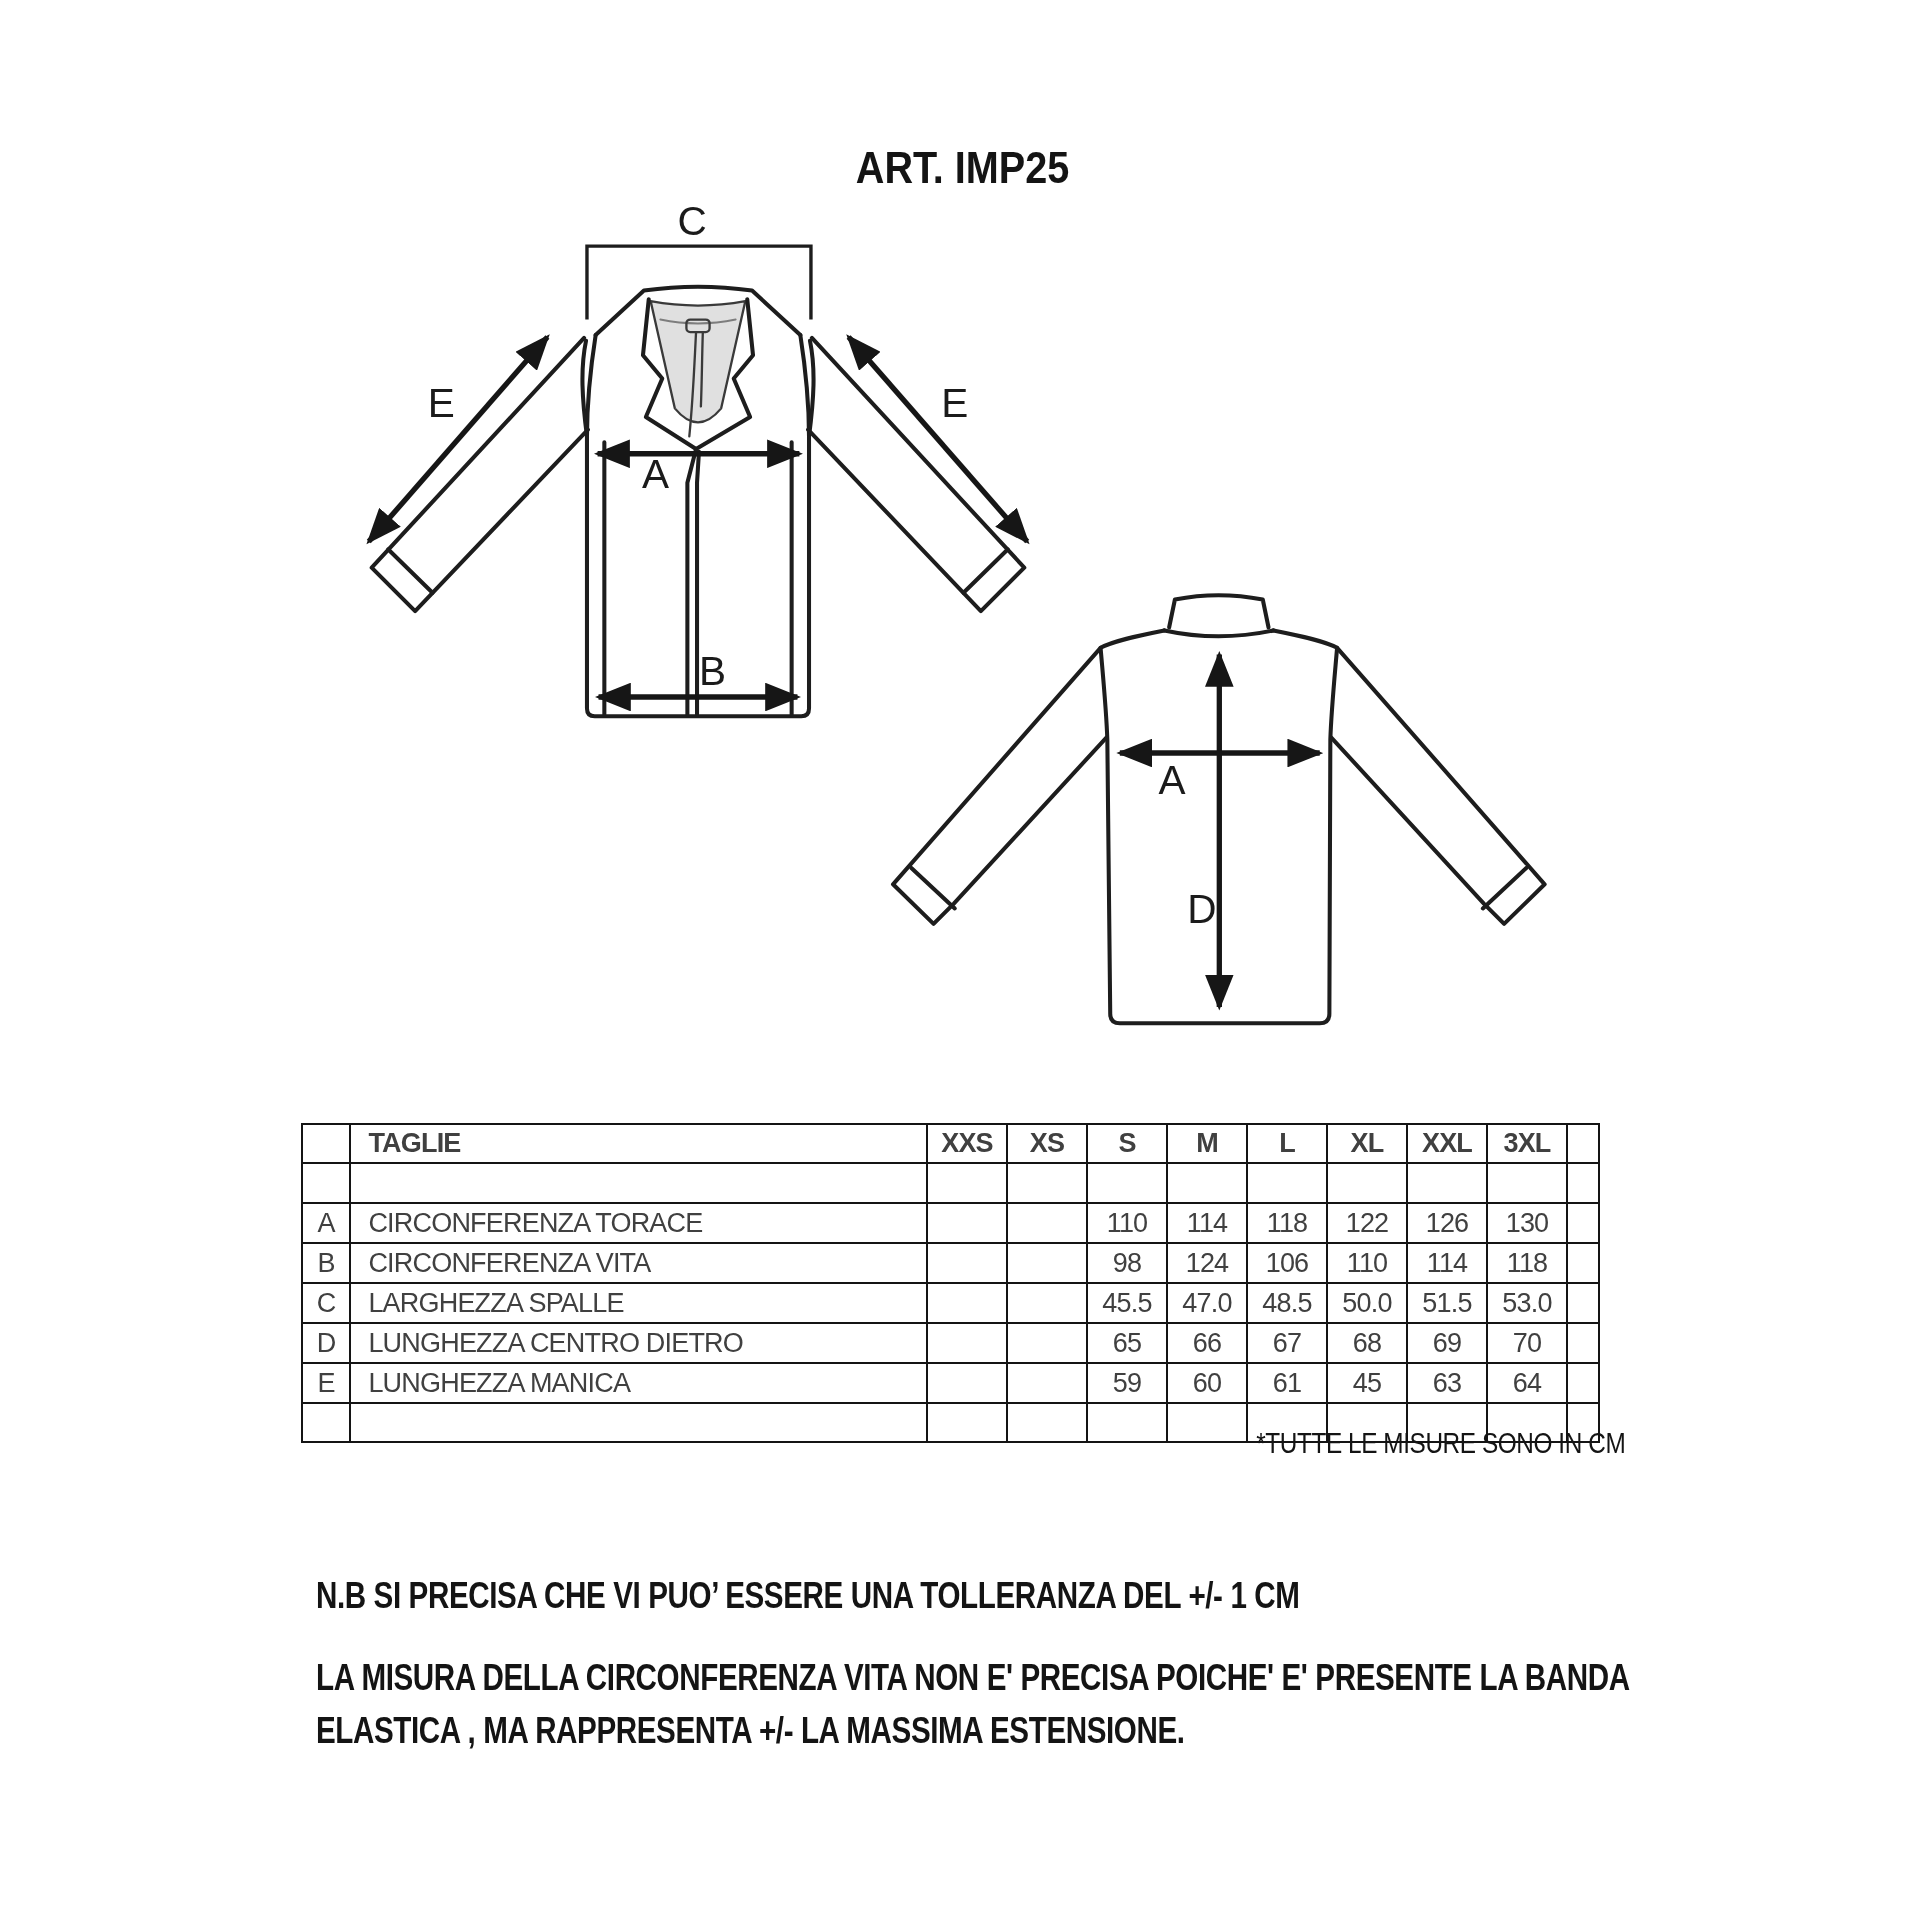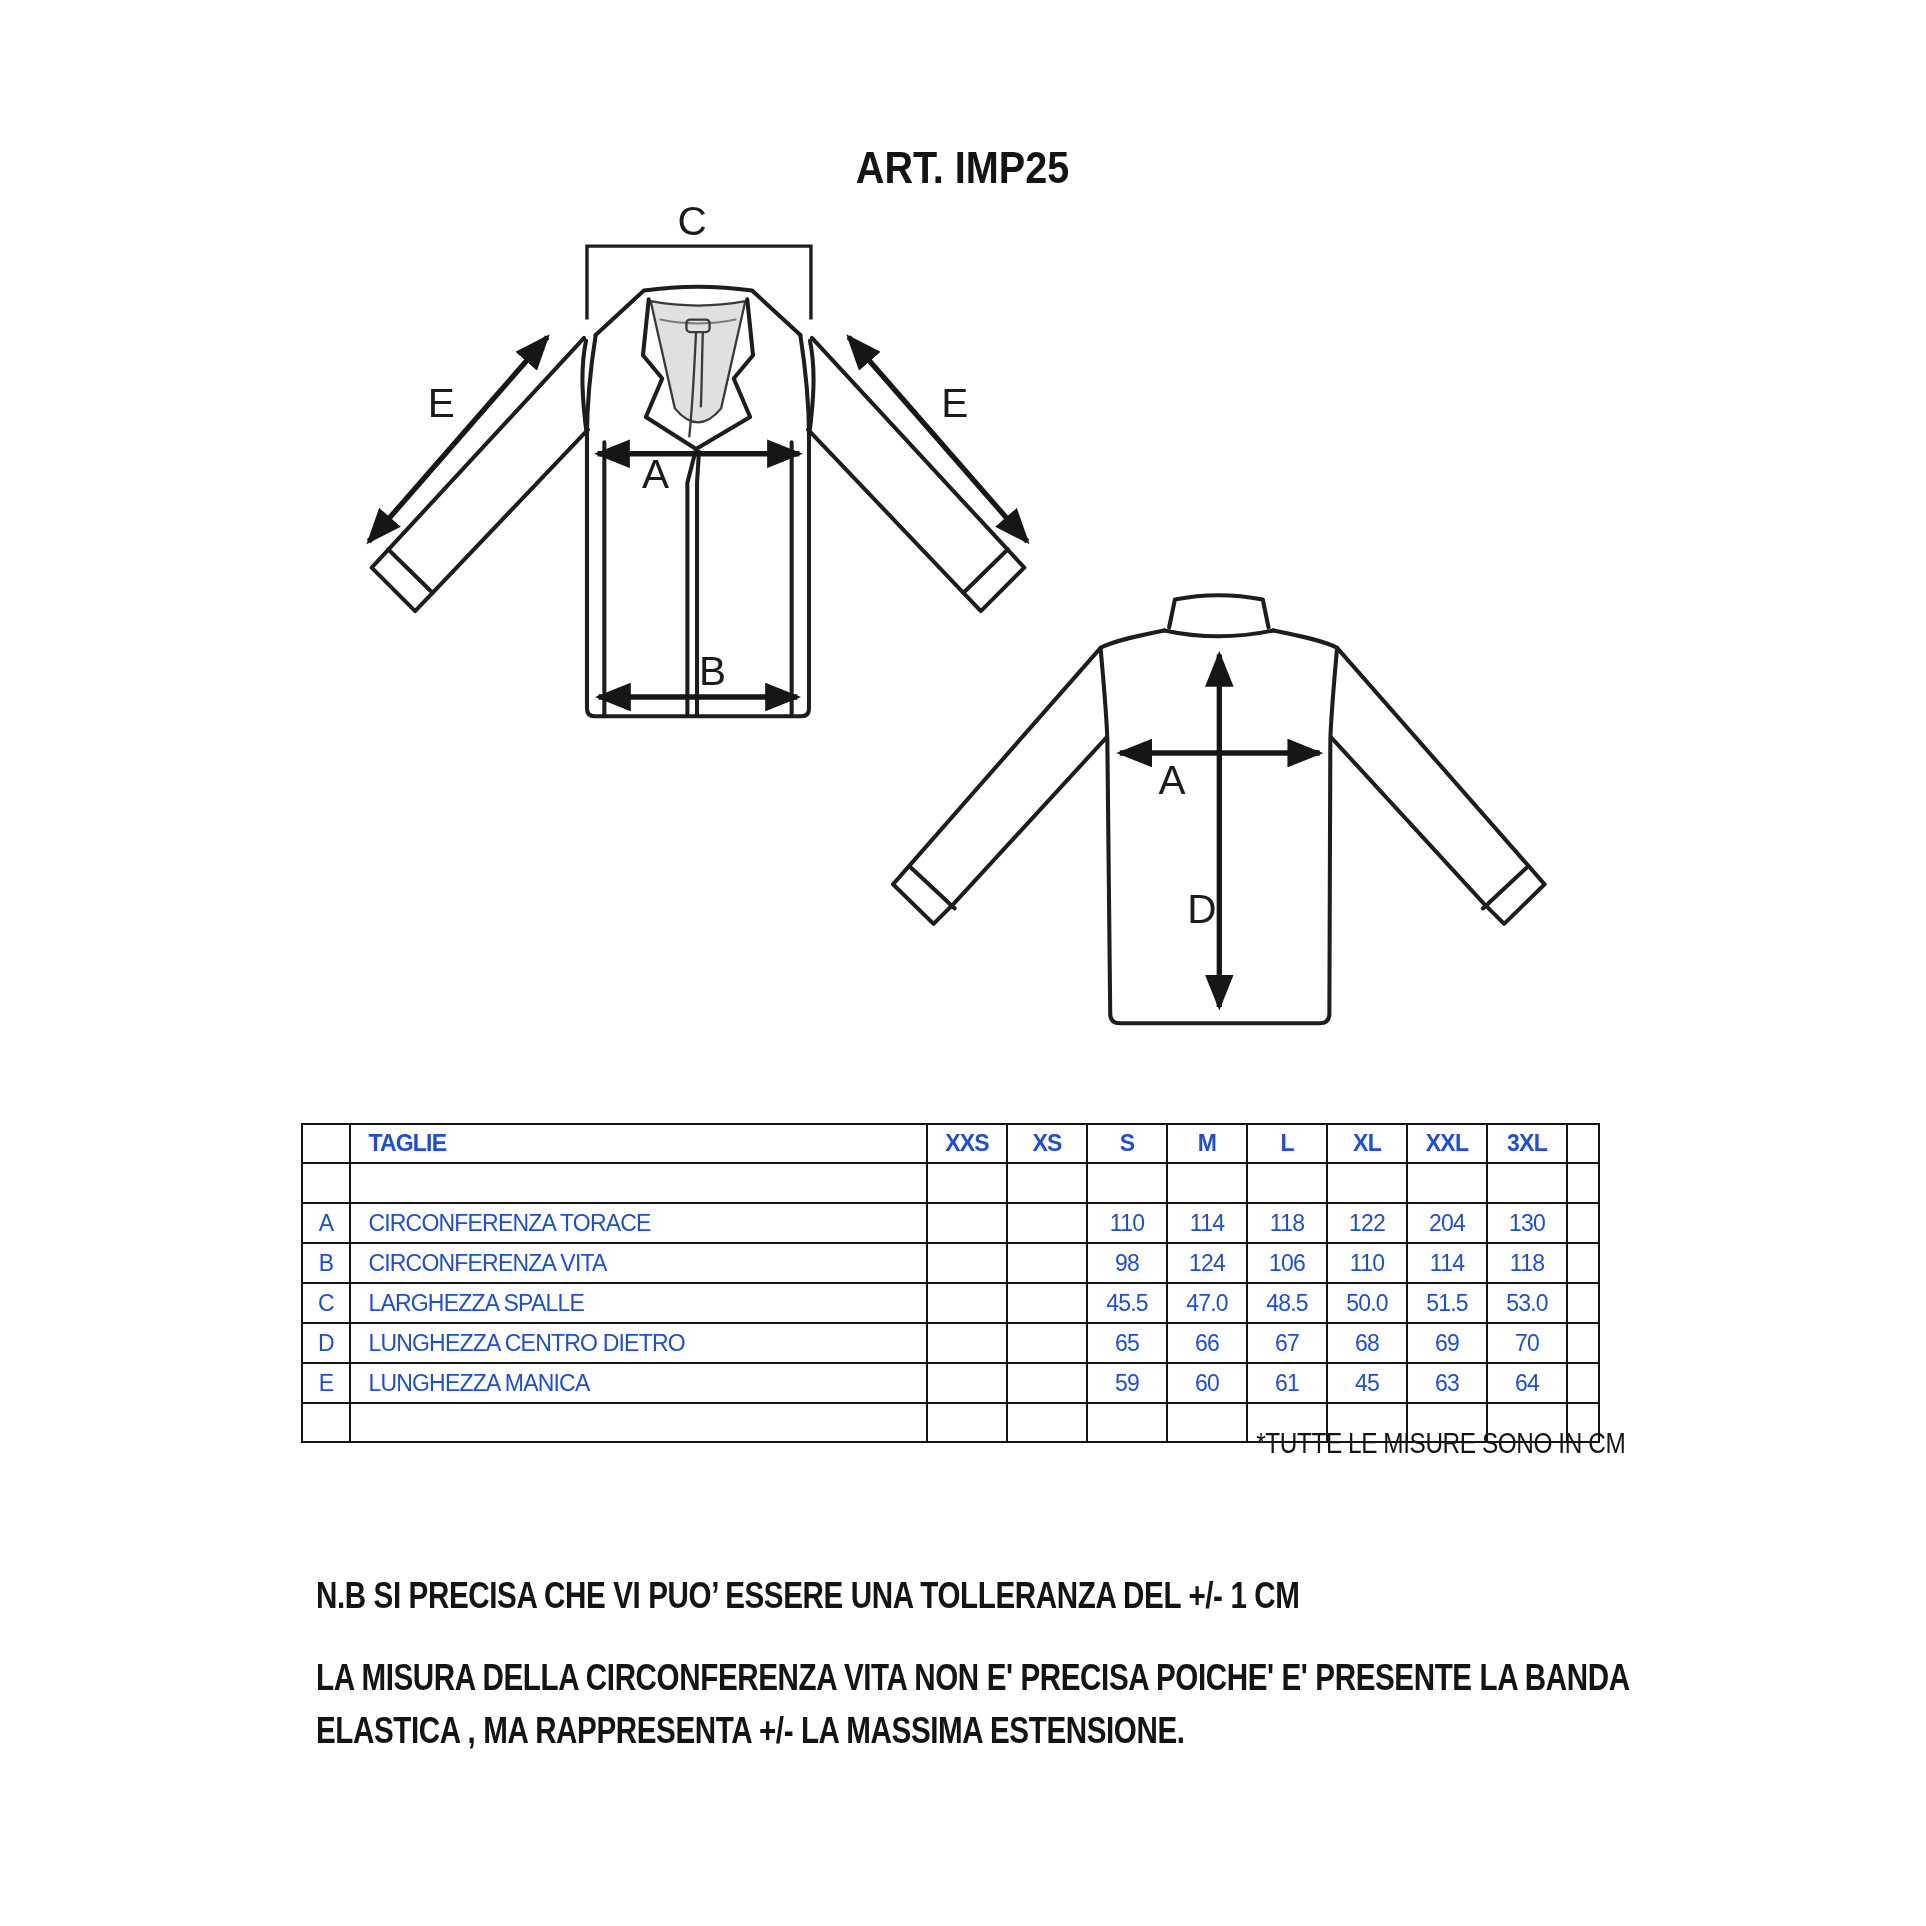--- a/index.html
+++ b/index.html
@@ -28,22 +28,22 @@
   .bracket{fill:none;stroke:#1d1d1d;stroke-width:3.5;stroke-linecap:butt;}
   .dimlabel{
     font-family:"Liberation Sans", sans-serif;
     font-size:42px;fill:#1b1b1b;text-anchor:middle;
   }
   
   .size-table{
     position:absolute;left:301px;top:1123px;
     border-collapse:collapse;table-layout:fixed;
     width:1299px;
-    font-size:23px;letter-spacing:-0.8px;
-    color:#1d4ed8;
+    font-size:27px;letter-spacing:-0.8px;
+    color:#404040;
   }
   .size-table td,.size-table th{
     border:2.4px solid #141414;
     padding:0;margin:0;overflow:hidden;white-space:nowrap;
     font-weight:normal;
   }
   .size-table{border:2.9px solid #141414;}
   .size-table .row-header td{height:37px;font-weight:bold;}
   .size-table .row-spacer1 td{height:38px;}
   .size-table .row-data td{height:38px;}
@@ -189,21 +189,21 @@
         </tr>
         <tr class="row-data">
           <td class="c-letter">A</td>
           <td class="c-label">CIRCONFERENZA TORACE</td>
           <td class="c-size"></td>
           <td class="c-size"></td>
           <td class="c-size">110</td>
           <td class="c-size">114</td>
           <td class="c-size">118</td>
           <td class="c-size">122</td>
-          <td class="c-size">204</td>
+          <td class="c-size">126</td>
           <td class="c-size">130</td>
           <td class="c-tail"></td>
         </tr>
         <tr class="row-data">
           <td class="c-letter">B</td>
           <td class="c-label">CIRCONFERENZA VITA</td>
           <td class="c-size"></td>
           <td class="c-size"></td>
           <td class="c-size">98</td>
           <td class="c-size">124</td>

